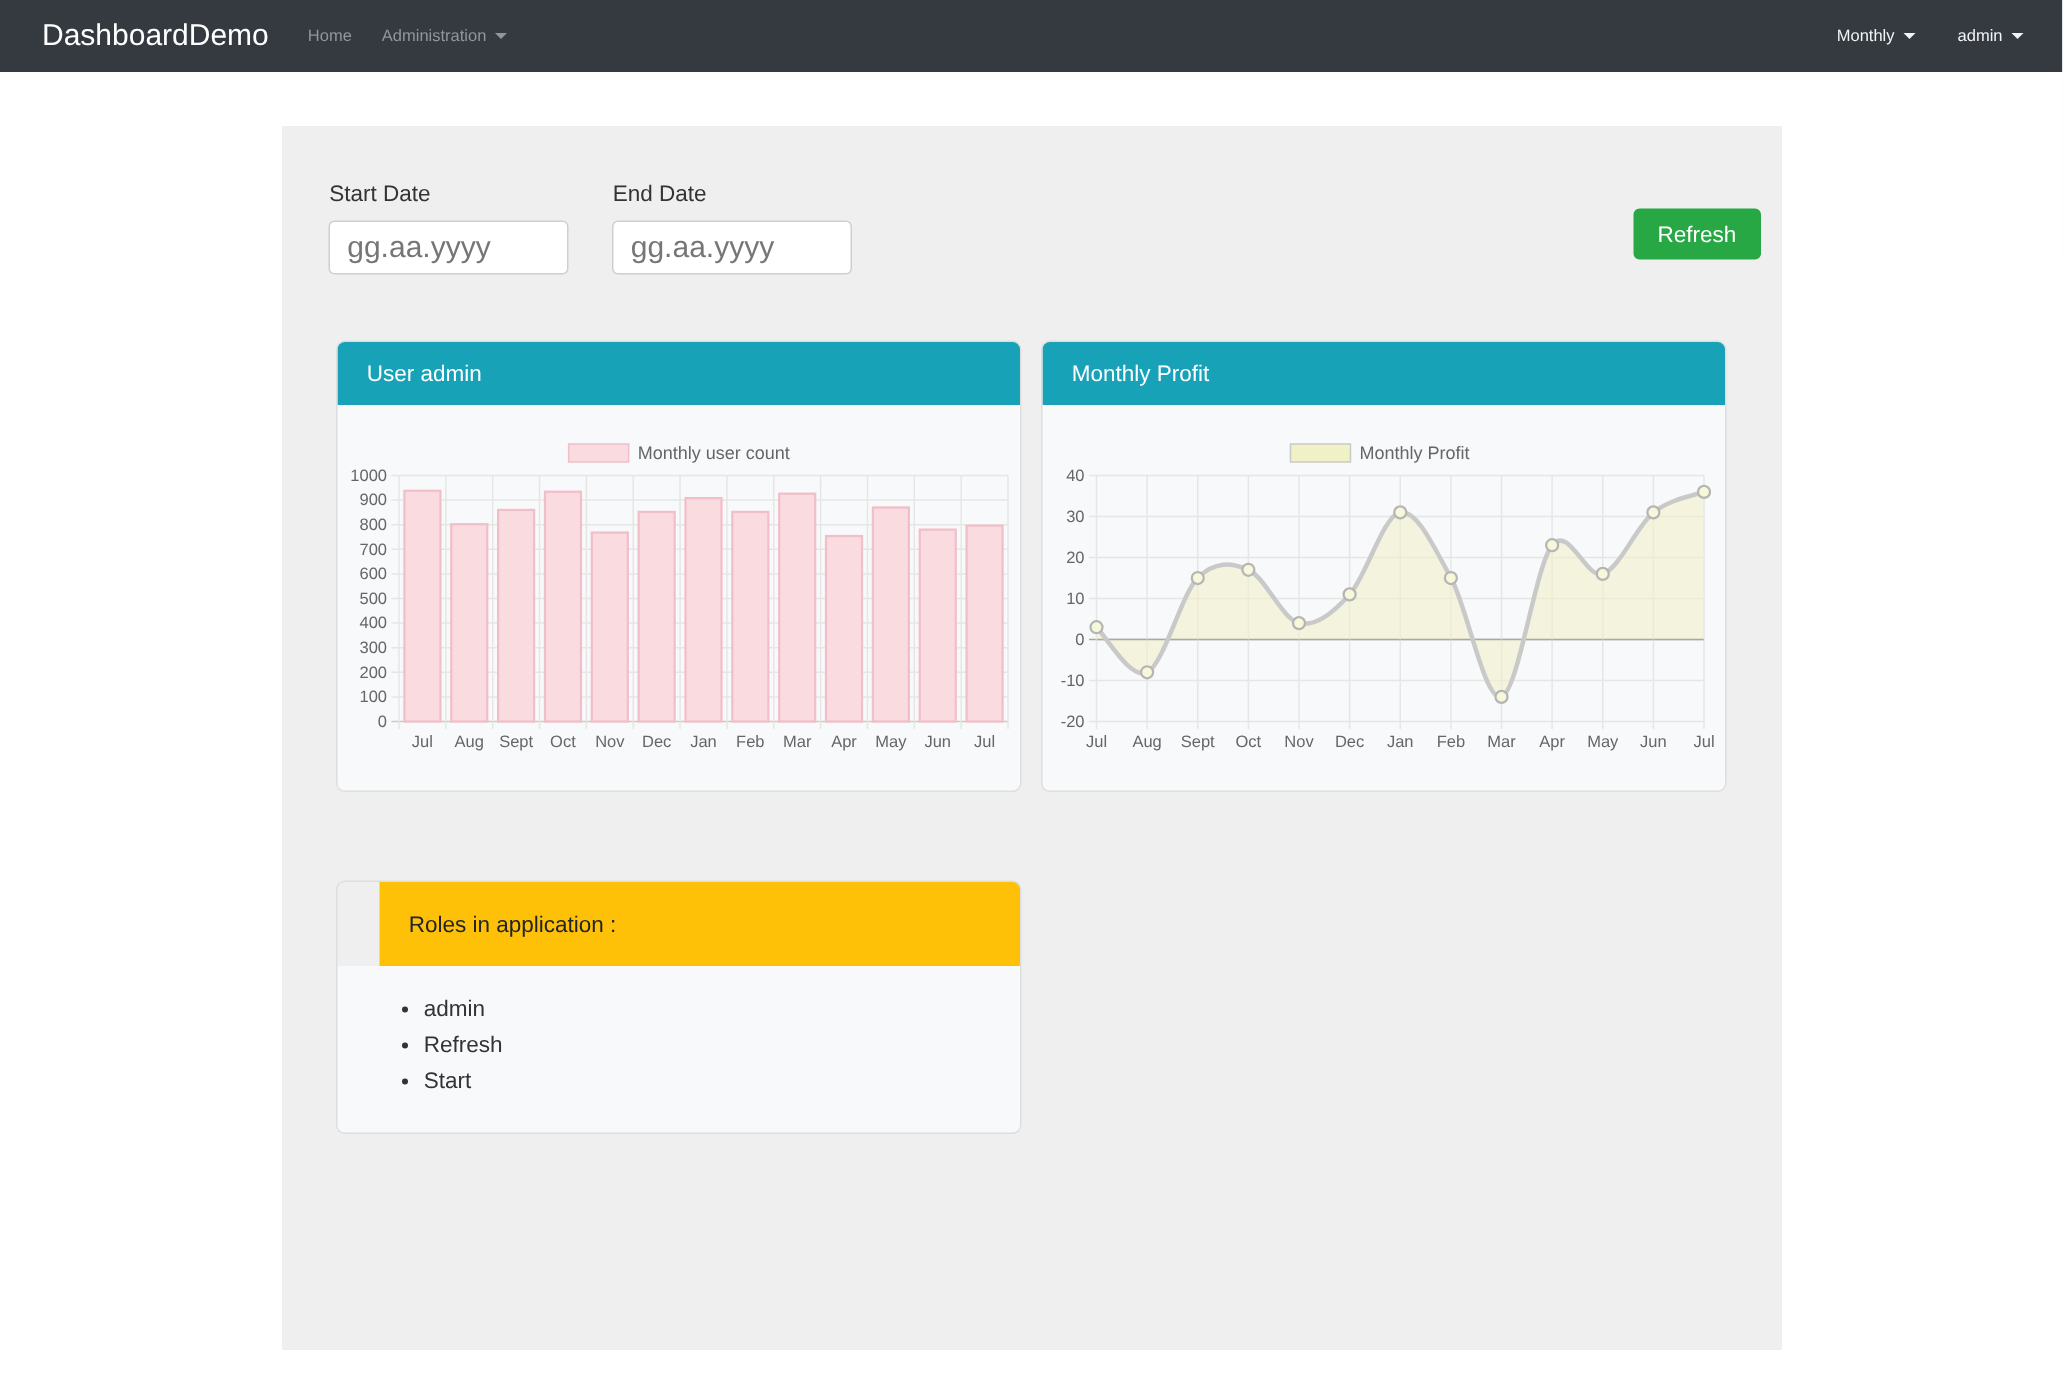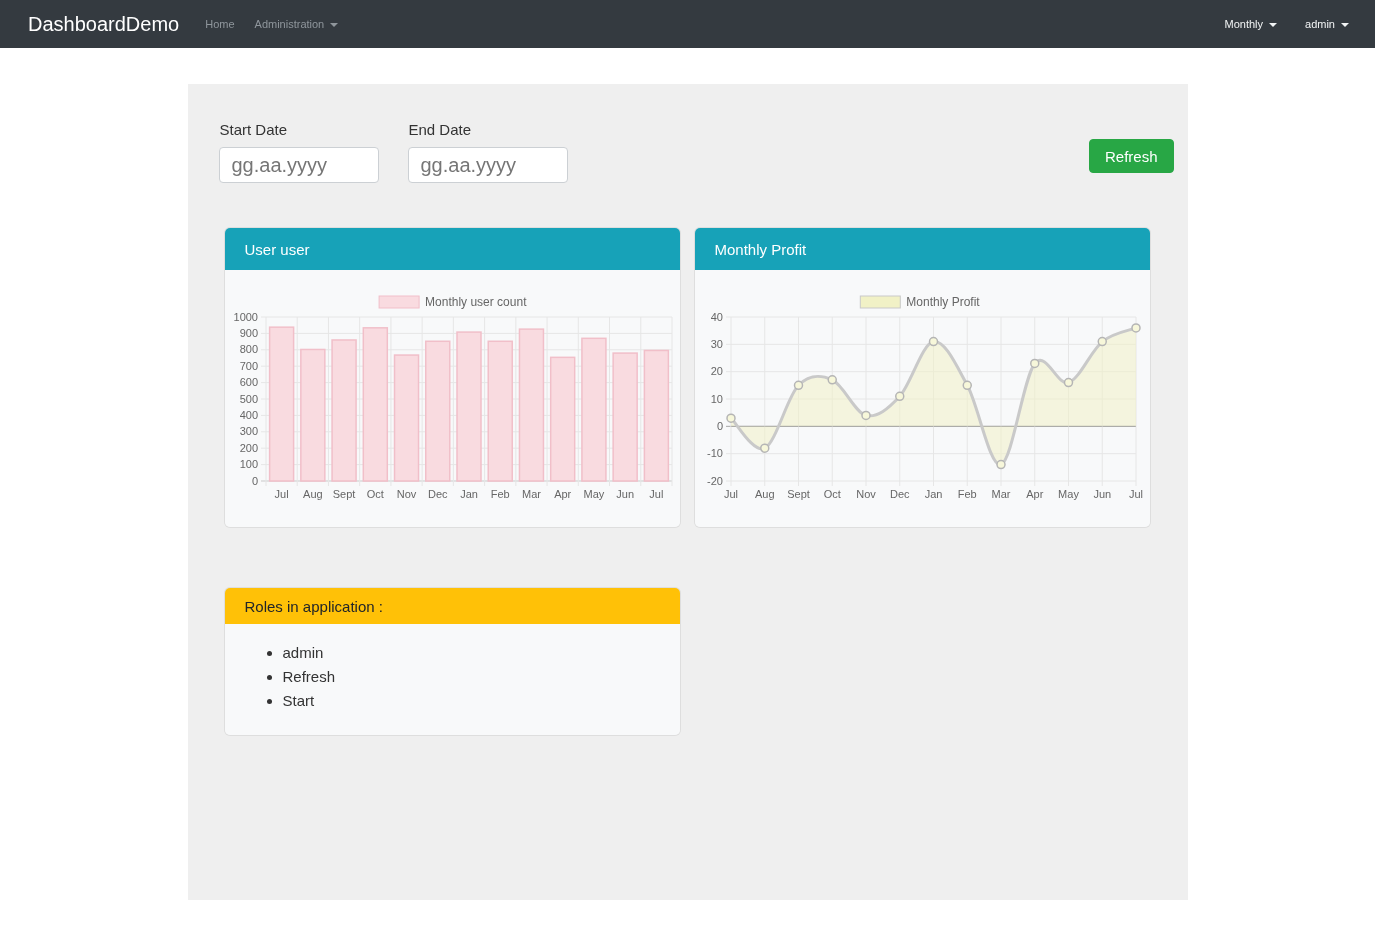--- a/index.html
+++ b/index.html
@@ -36,21 +36,21 @@
   .card { width:455px; border-radius:5px; overflow:hidden; box-shadow:0 0 0 1px rgba(0,0,0,0.07); }
   .card-header { height:42px; display:flex; align-items:center; padding:0 20px; font-size:15px; }
   .header-teal { background:#17a2b8; color:#fff; }
   .header-yellow { background:#ffc107; color:#212529; }
   .card-body { background:#f8f9fa; }
   .chart-body { height:257px;text-align:center; }
   svg text { font-family:"Liberation Sans", sans-serif; }
 
   
   .roles-row { margin:61px 0 0 37px; }
-  .roles-card .card-header { height:36px; }
+  .roles-card .card-header { height:56px;margin-left:28px; }
   .roles-body { height:111px; padding:12px 20px 0 20px; }
   .roles-list { margin:8px 0 0 0; padding-left:38px; }
   .roles-list li { font-size:15px; color:#333; margin-bottom:7px; }
 </style>
 </head>
 <body>
 
 <div class="page">
 
   <nav class="navbar">
@@ -78,21 +78,21 @@
       <div class="form-group">
         <label class="form-label">End Date</label>
         <input class="date-input" type="text" placeholder="gg.aa.yyyy" style="">
       </div>
       <button class="refresh-btn">Refresh</button>
     </div>
 
     <div class="charts-row">
       <div class="card">
         <div class="card-header header-teal">
-          <span>User user</span>
+          <span>User admin</span>
         </div>
         <div class="card-body chart-body"><svg viewBox="0 0 453 257" width="100%" height="257">
               <rect x="153.1" y="26" width="40" height="12" fill="#f9dbe0" stroke="#f1bfc9" stroke-width="1"></rect>
               <text x="199.1" y="36" font-size="12" fill="#666" text-anchor="start">Monthly user count</text>
               <line x1="35" y1="211" x2="446" y2="211" stroke="#c9c9c9" stroke-width="1"></line>
               <text x="32" y="214.5" font-size="11" fill="#666" text-anchor="end">0</text>
               <line x1="35" y1="194.6" x2="446" y2="194.6" stroke="#e6e6e6" stroke-width="1"></line>
               <text x="32" y="198.1" font-size="11" fill="#666" text-anchor="end">100</text>
               <line x1="35" y1="178.20000000000002" x2="446" y2="178.20000000000002" stroke="#e6e6e6" stroke-width="1"></line>
               <text x="32" y="181.70000000000002" font-size="11" fill="#666" text-anchor="end">200</text>

